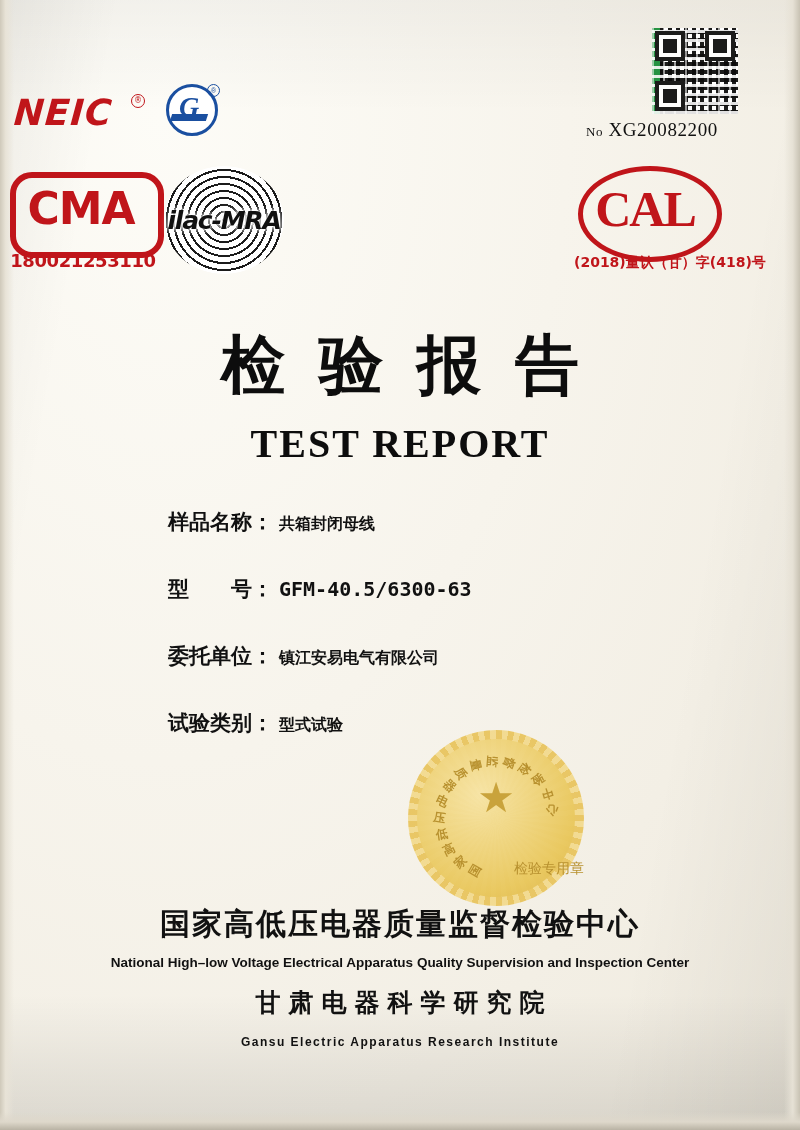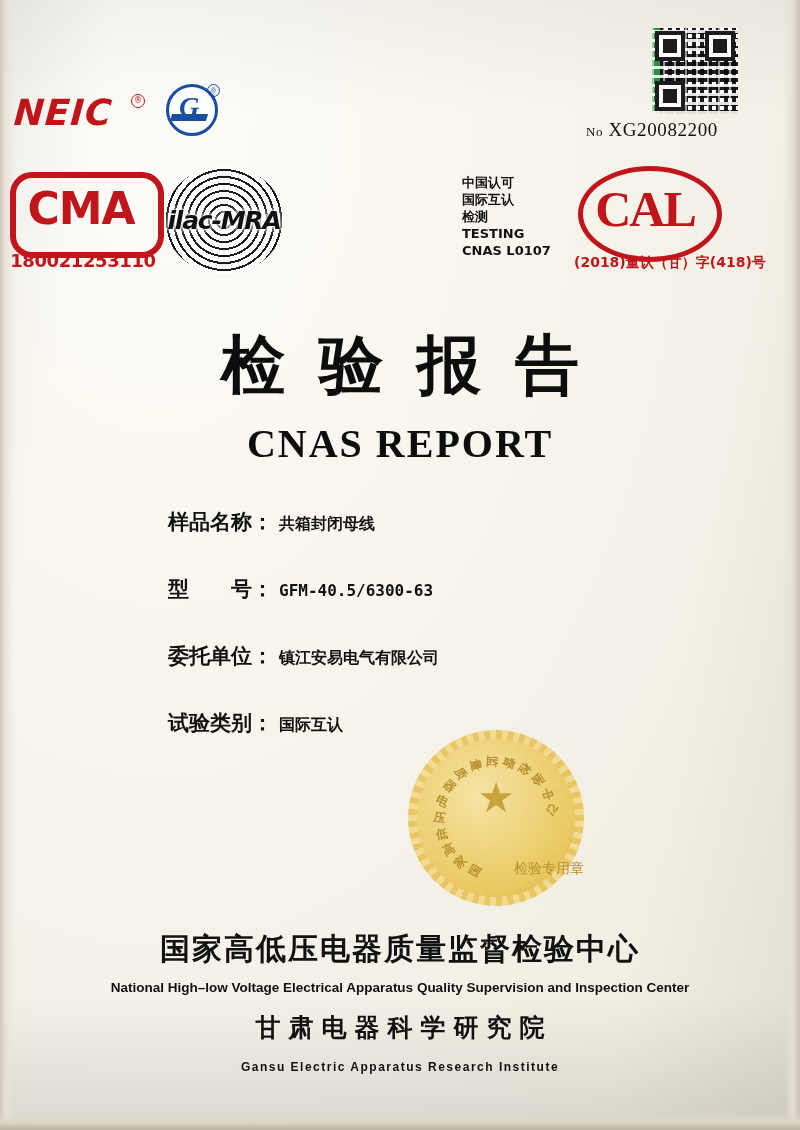--- a/index.html
+++ b/index.html
@@ -402,21 +402,21 @@
   .field-value {
     font-family: "DejaVu Sans", sans-serif;
     font-weight: 700;
     font-size: 16px;
     color: #111;
     margin-left: 6px;
   }
   .field-value.mono {
     font-family: "DejaVu Sans Mono", monospace;
     font-weight: 700;
-    font-size: 16px;
+    font-size: 20px;
     letter-spacing: 0px;
   }
 
   
   .seal {
     position: absolute;
     left: 408px;
     top: 730px;
     width: 176px;
     height: 176px;
@@ -481,21 +481,21 @@
     font-weight: 400;
     font-size: 14px;
     color: #b8912f;
   }
 
   
   .footer {
     position: absolute;
     left: 0;
     right: 0;
-    top: 929px;
+    top: 904px;
     text-align: center;
   }
   .footer .cn1 {
     font-family: "DejaVu Sans", sans-serif;
     font-weight: 700;
     font-size: 30px;
     color: #111;
     letter-spacing: 2px;
   }
   .footer .en1 {
@@ -576,53 +576,46 @@
     <div class="txt">CMA</div>
     <div class="num">180021253110</div>
   </div>
 
   <div class="ilac">
     <div class="rings"></div>
     <div class="label">ilac-MRA</div>
   </div>
 
 
-  <div class="cnas-text">
-    <div>中国认可</div>
-    <div>国际互认</div>
-    <div>检测</div>
-    <div>TESTING</div>
-    <div>CNAS L0107</div>
-  </div>
 
   <div class="cal">
     <div class="oval"></div>
     <div class="txt">CAL</div>
     <div class="num">(2018)量认（甘）字(418)号</div>
   </div>
 
   <div class="title-cn">检验报告</div>
-  <div class="title-en">CNAS REPORT</div>
+  <div class="title-en">TEST REPORT</div>
 
   <div class="fields">
     <div class="field-row">
       <span class="field-label">样品名称：</span>
       <span class="field-value">共箱封闭母线</span>
     </div>
     <div class="field-row">
       <span class="field-label">型　　号：</span>
       <span class="field-value mono">GFM-40.5/6300-63</span>
     </div>
     <div class="field-row">
       <span class="field-label">委托单位：</span>
       <span class="field-value">镇江安易电气有限公司</span>
     </div>
     <div class="field-row">
       <span class="field-label">试验类别：</span>
-      <span class="field-value">国际互认</span>
+      <span class="field-value">型式试验</span>
     </div>
   </div>
 
   <div class="seal">
     <div class="disc"></div>
     <div class="disc2"></div>
     <div class="ring-text" id="seal-ring">
         <span style="transform: rotate(-150deg) translate(0px, -62px) rotate(90deg);">国</span>
         <span style="transform: rotate(-132.857deg) translate(0px, -62px) rotate(90deg);">家</span>
         <span style="transform: rotate(-115.714deg) translate(0px, -62px) rotate(90deg);">高</span>

